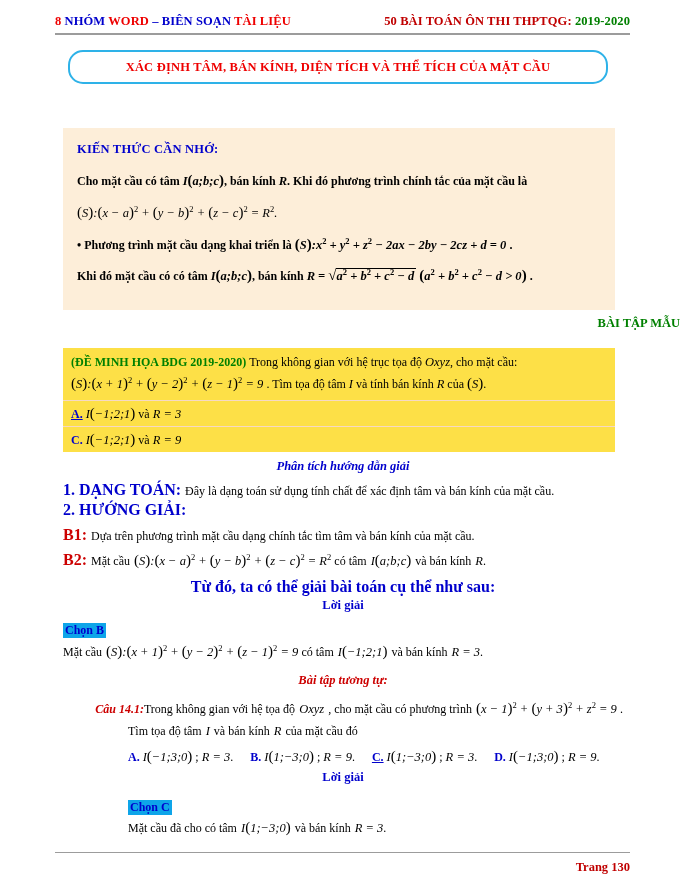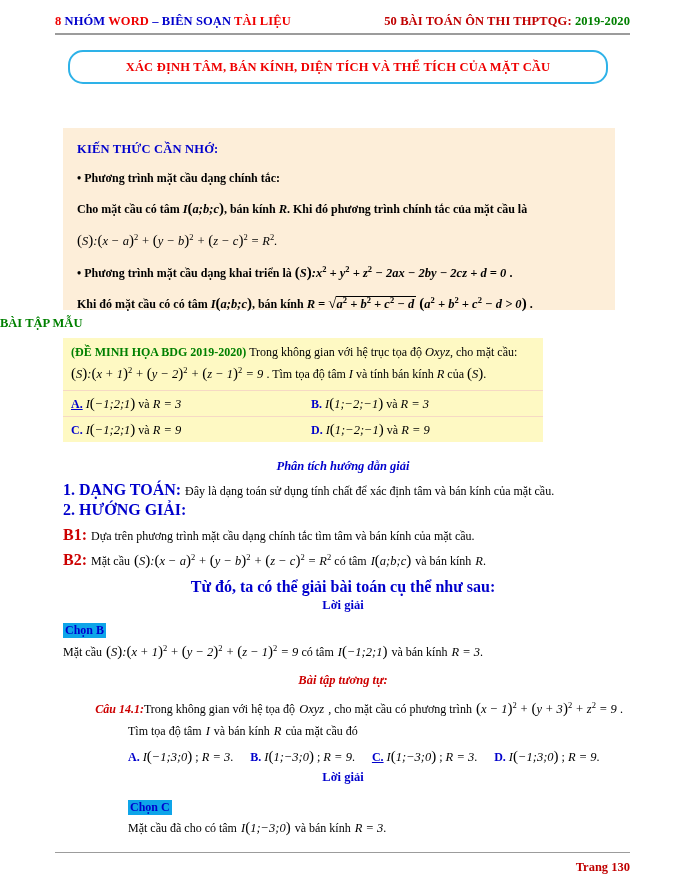--- a/index.html
+++ b/index.html
@@ -105,33 +105,33 @@
     padding: 0 2px 0 1px;
     margin-left: -1px;
   }
   .radic { font-style: normal; font-size: 15px; }
   .paren { font-style: normal; font-size: 15px; }
 
   
   .section-heading {
     position: absolute;
     width: 100%;
-    text-align: left;
+    text-align: right;
     font-weight: bold;
     font-size: 12.5px;
   }
   #baitapmau-heading { top: 316px; color: #008000; }
 
   
   .problem-box {
     position: absolute;
-    top: 338px;
+    top: 348px;
     left: 63px;
-    width: 480px;
-    background: #fef9c3;
+    width: 552px;
+    background: #fde047;
   }
   .pb-statement {
     padding: 5px 8px 4px 8px;
     font-size: 12px;
     line-height: 1.55;
   }
   .pb-statement .just { text-align: justify; }
   .pb-tag { color: #008000; font-weight: bold; }
   .pb-row {
     display: flex;
@@ -230,21 +230,20 @@
 <div class="header-rule"></div>
 
 <div class="title-box">
   <span class="title-text">XÁC ĐỊNH TÂM, BÁN KÍNH, DIỆN TÍCH VÀ THỂ TÍCH CỦA MẶT CẦU</span>
 </div>
 
 <div class="knowledge-panel">
   <div class="kp-inner">
     <div class="kp-heading">KIẾN THỨC CẦN NHỚ:</div>
 
-    <div class="kp-line">• Phương trình mặt cầu dạng chính tắc:</div>
 
     <div class="kp-line">
       <span>Cho mặt cầu có tâm</span>
       <span class="m"><i>I</i><span class="paren">(</span><i>a</i>;<i>b</i>;<i>c</i><span class="paren">)</span></span><span>, bán kính</span>
       <span class="m"><i>R</i></span><span>. Khi đó phương trình chính tắc của mặt cầu là</span>
     </div>
 
     <div class="kp-line math-line">
       <span class="m">
         <span class="paren">(</span><i>S</i><span class="paren">)</span>:<span class="paren">(</span><i>x</i> − <i>a</i><span class="paren">)</span><sup>2</sup> + <span class="paren">(</span><i>y</i> − <i>b</i><span class="paren">)</span><sup>2</sup> + <span class="paren">(</span><i>z</i> − <i>c</i><span class="paren">)</span><sup>2</sup> = <i>R</i><sup>2</sup>.
@@ -290,37 +289,25 @@
     </div>
   </div>
 
   <div class="pb-row">
     <div class="pb-opt">
       <span class="opt-key correct">A.</span>
       <span class="m"><i>I</i><span class="paren">(</span>−1;2;1<span class="paren">)</span></span>
       <span>và</span>
       <span class="m"><i>R</i> = 3</span>
     </div>
-    <div class="pb-opt">
-      <span class="opt-key">B.</span>
-      <span class="m"><i>I</i><span class="paren">(</span>1;−2;−1<span class="paren">)</span></span>
-      <span>và</span>
-      <span class="m"><i>R</i> = 3</span>
-    </div>
   </div>
   <div class="pb-row">
     <div class="pb-opt">
       <span class="opt-key">C.</span>
       <span class="m"><i>I</i><span class="paren">(</span>−1;2;1<span class="paren">)</span></span>
-      <span>và</span>
-      <span class="m"><i>R</i> = 9</span>
-    </div>
-    <div class="pb-opt">
-      <span class="opt-key">D.</span>
-      <span class="m"><i>I</i><span class="paren">(</span>1;−2;−1<span class="paren">)</span></span>
       <span>và</span>
       <span class="m"><i>R</i> = 9</span>
     </div>
   </div>
 </div>
 
 <div class="flow" style="top:459px;">
   <div class="center-italic-blue">Phân tích hướng dẫn giải</div>
 </div>
 

